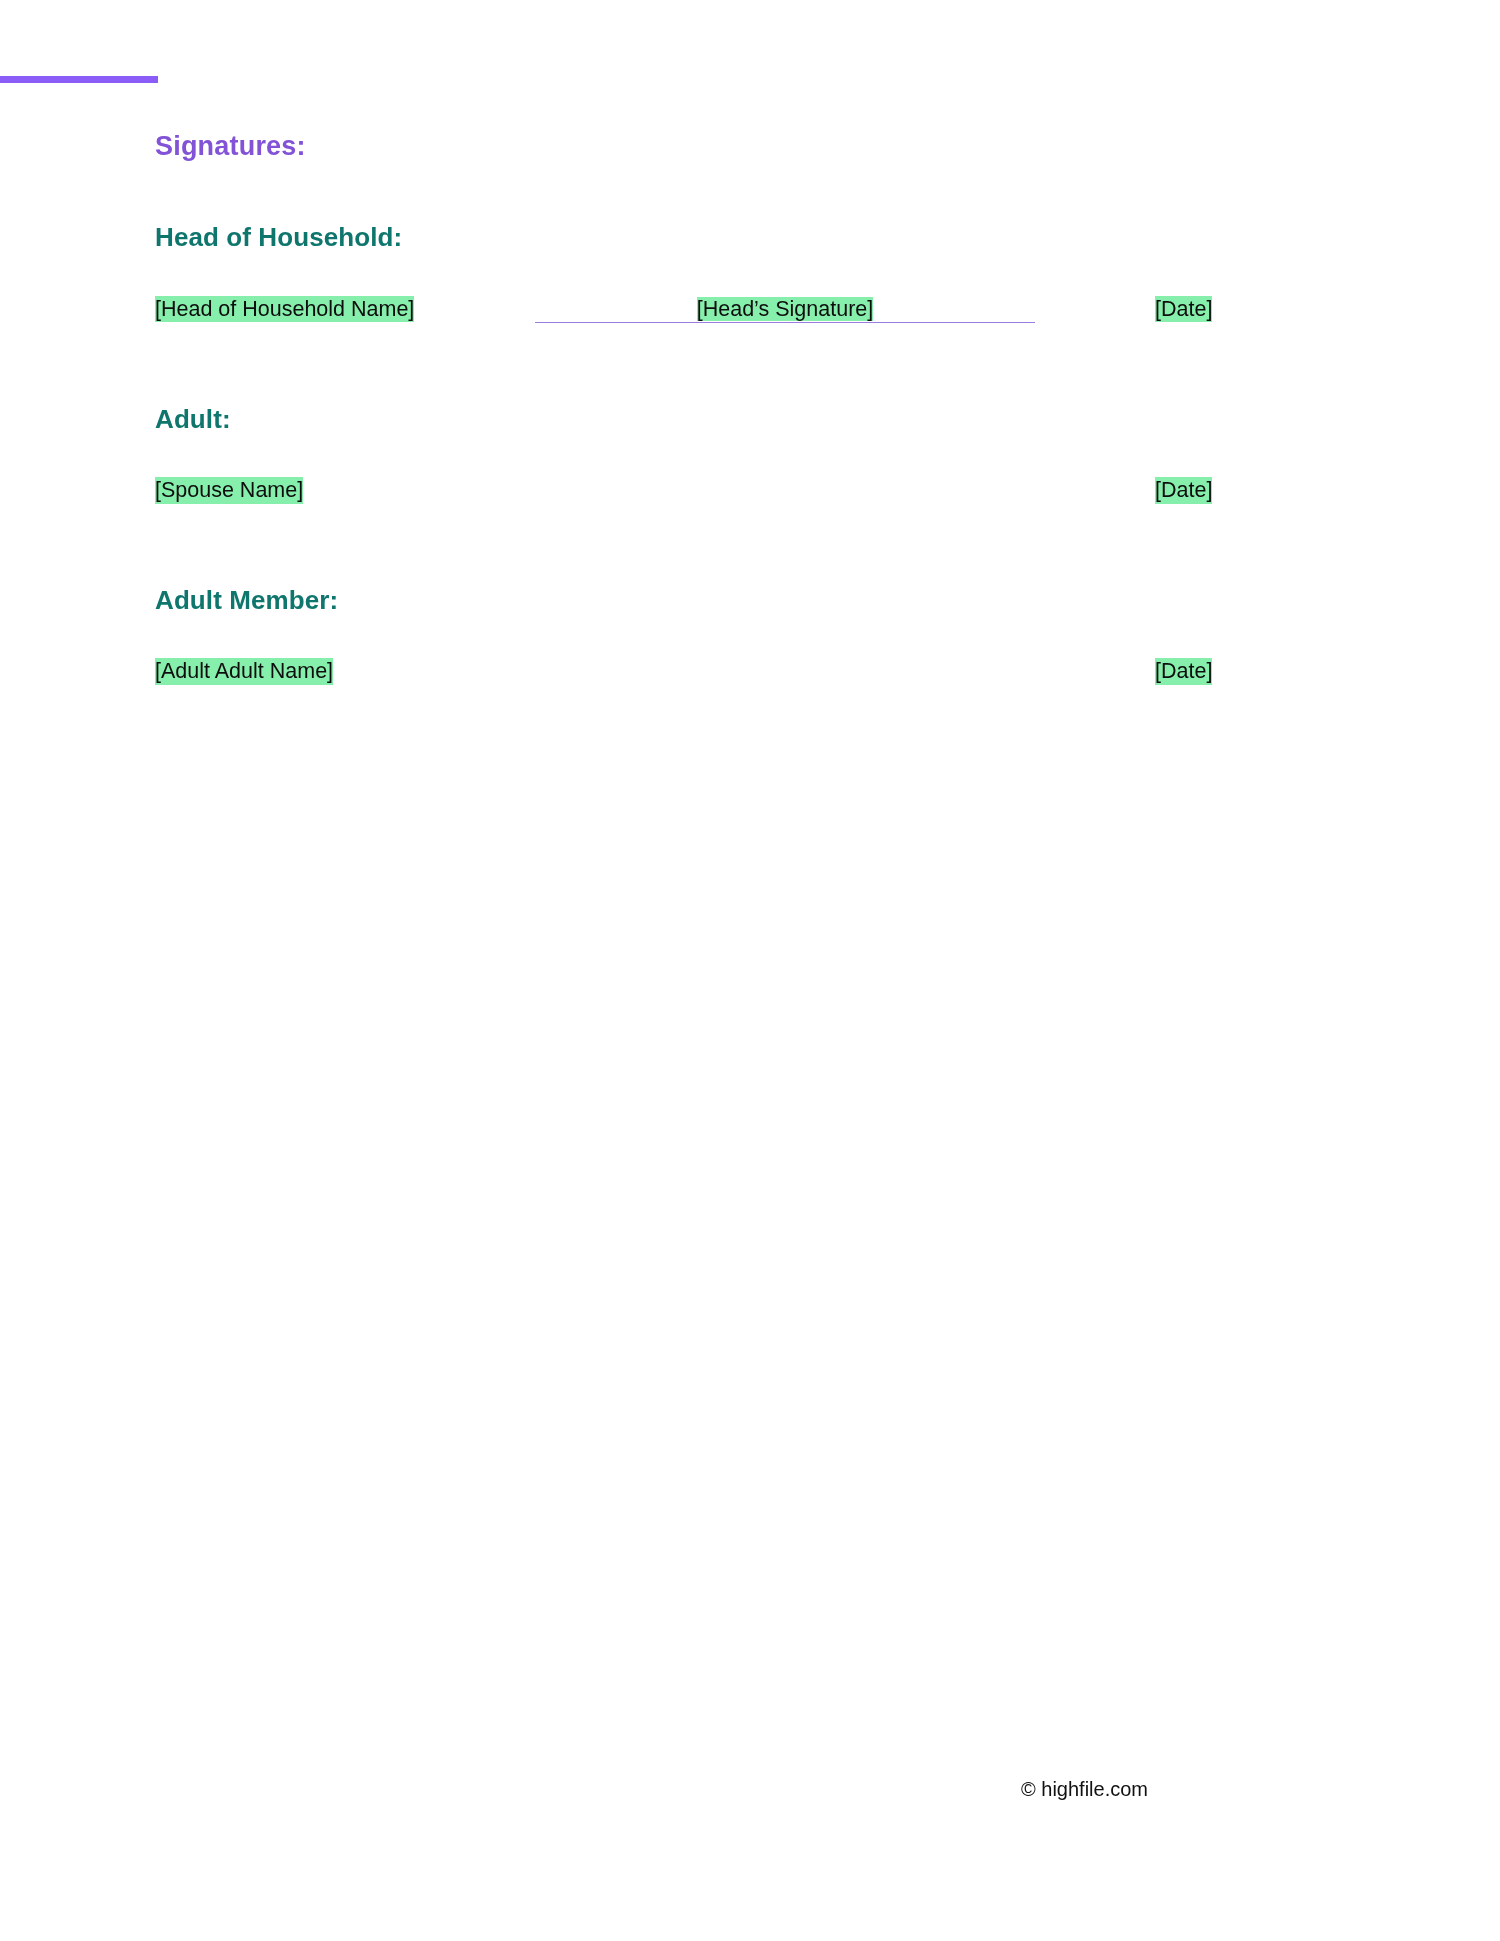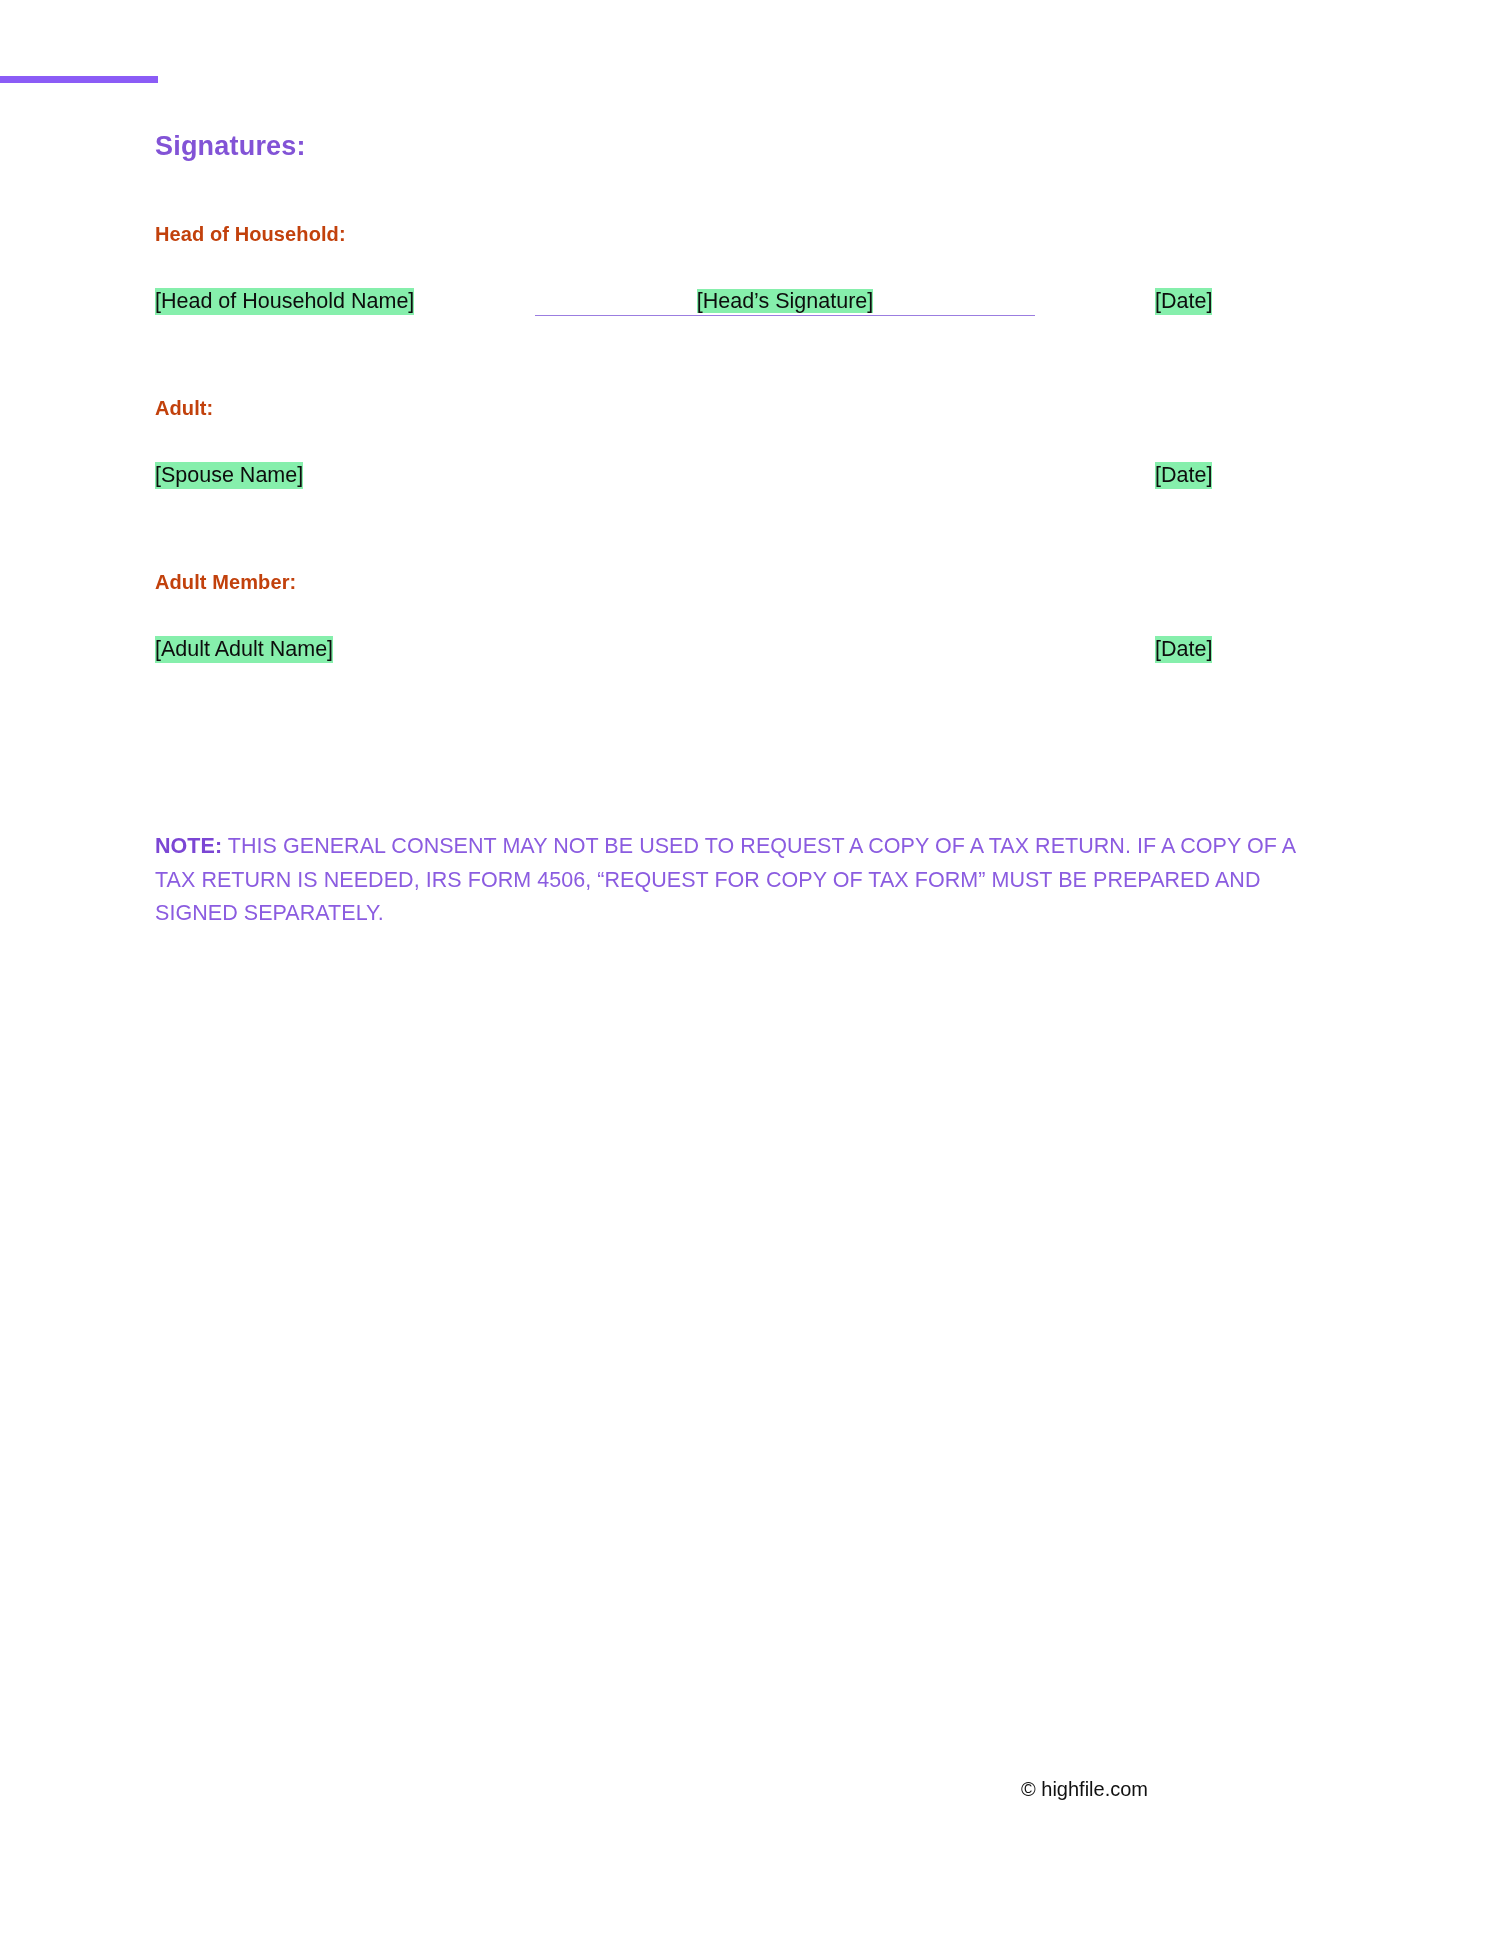--- a/index.html
+++ b/index.html
@@ -48,23 +48,23 @@
     margin: 0 0 60px 0;
     line-height: 1.2;
   }
 
   
   .sig-block {
     margin-bottom: 24px;
   }
 
   .sig-role {
-    font-size: 20px;
+    font-size: 26px;
     font-weight: bold;
-    color: #c2410c;
+    color: #0f766e;
     margin: 0 0 42px 0;
     letter-spacing: 0.1px;
     line-height: 1.2;
   }
 
   .sig-row {
     position: relative;
     display: block;
     height: 42px;
     margin-bottom: 66px;
@@ -156,19 +156,18 @@
     </div>
 
     <div class="sig-block">
       <div class="sig-role">Adult Member:</div>
       <div class="sig-row">
         <span class="ph sig-name">[Adult Adult Name]</span>
         <span class="ph sig-date">[Date]</span>
       </div>
     </div>
 
-    <p class="note"><span class="note-label">NOTE:</span><span> THIS GENERAL CONSENT MAY NOT BE USED TO REQUEST A COPY OF A TAX RETURN. IF A COPY OF A TAX RETURN IS NEEDED, IRS FORM 4506, “REQUEST FOR COPY OF TAX FORM” MUST BE PREPARED AND SIGNED SEPARATELY.</span></p>
 
   </div>
 
   <div class="footer">© highfile.com</div>
 
 </div>
 
 </body></html>

